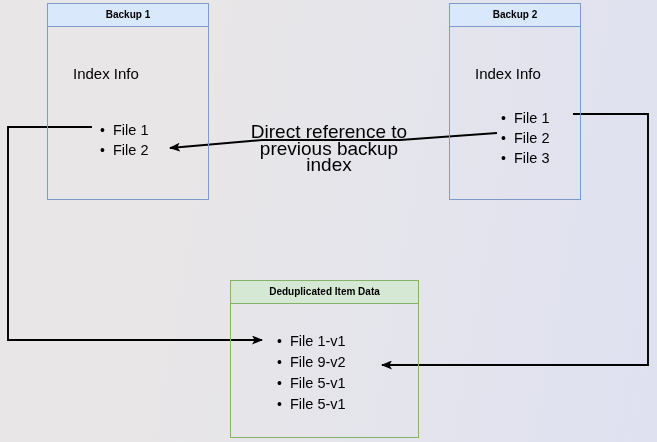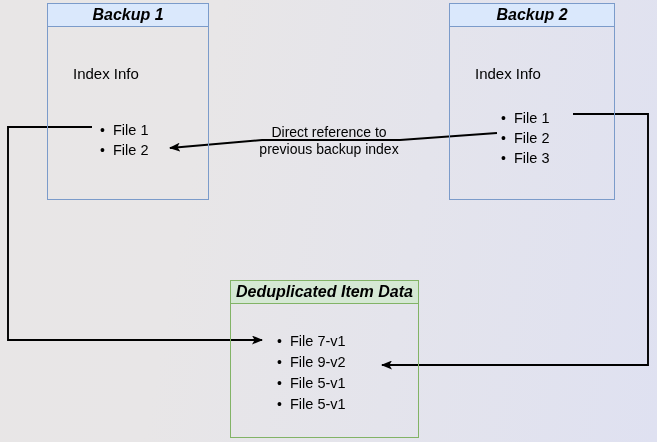--- a/index.html
+++ b/index.html
@@ -39,25 +39,24 @@
   .box.green { border-color: #82b366; padding-left: 22px; }
 
   .box-header {
     position: absolute;
     left: 0; top: 0;
     right: 0;
     box-sizing: border-box;
     height: 23px;
     line-height: 22px;
     text-align: center;
-    font-size: 16px;
+    font-size: 10px;
     font-weight: bold;
     color: #000;
     border-bottom: 1px solid #7b9bca;
-    font-style: italic;
   }
   .box.blue .box-header {
     background: #dae8fc;
     border-bottom: 1px solid #7b9bca;
   }
   .box.green .box-header {
     background: #d5e8d4;
     border-bottom: 1px solid #82b366;
   }
 
@@ -99,21 +98,21 @@
     top: 0;
     font-size: 14px;
     line-height: 20px;
   }
   .file-list.wide li { height: 21px; line-height: 21px; }
 
   
   .caption {
     position: absolute;
     text-align: center;
-    font-size: 14px;
+    font-size: 19px;
     line-height: 16.5px;
     color: #000;
     white-space: pre-line;
   }
 </style>
 </head>
 <body>
 
 <div class="canvas">
 
@@ -135,37 +134,37 @@
     <div class="box-header">Backup 1</div>
     <div class="box-body">
       <div class="index-label" style="left:25px; top:38px;">Index Info</div>
       <ul class="file-list" style="left:52px; top:93px;">
         <li>File 1</li>
         <li>File 2</li>
       </ul>
     </div>
   </div>
 
-  <div class="box blue" style="left:449px; top:3px; width:166px; height:197px;">
+  <div class="box blue" style="left:449px; top:3px; width:132px; height:197px;">
     <div class="box-header">Backup 2</div>
     <div class="box-body">
       <div class="index-label" style="left:25px; top:38px;">Index Info</div>
       <ul class="file-list" style="left:51px; top:81px;">
         <li>File 1</li>
         <li>File 2</li>
         <li>File 3</li>
       </ul>
     </div>
   </div>
 
   <div class="box green" style="left:230px; top:280px; width:189px; height:158px;">
     <div class="box-header">Deduplicated Item Data</div>
     <div class="box-body">
       <ul class="file-list wide" style="left:46px; top:27px;">
-        <li>File 7-v1</li>
+        <li>File 1-v1</li>
         <li>File 9-v2</li>
         <li>File 5-v1</li>
         <li>File 5-v1</li>
       </ul>
     </div>
   </div>
 
   <div class="caption" style="left:243px; top:124px; width:172px;">Direct reference to
 previous backup index</div>
 

